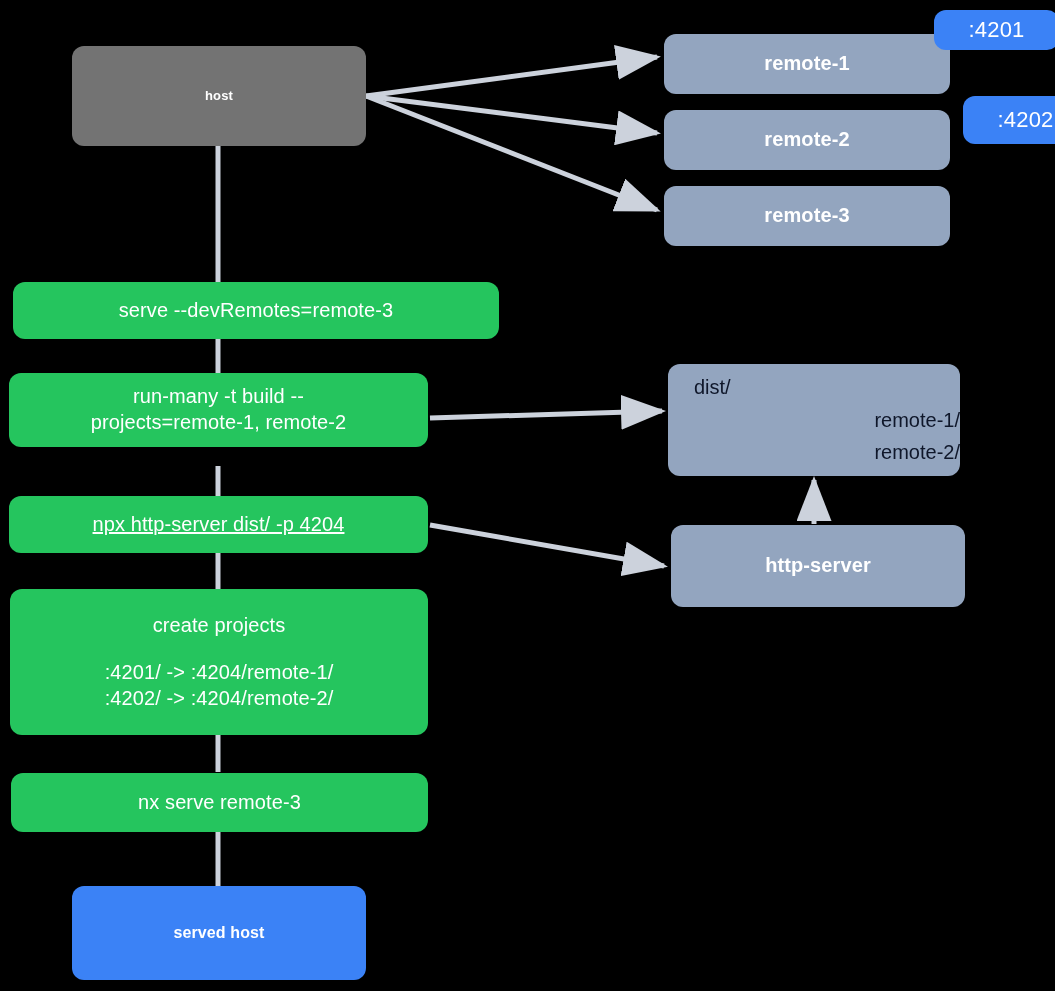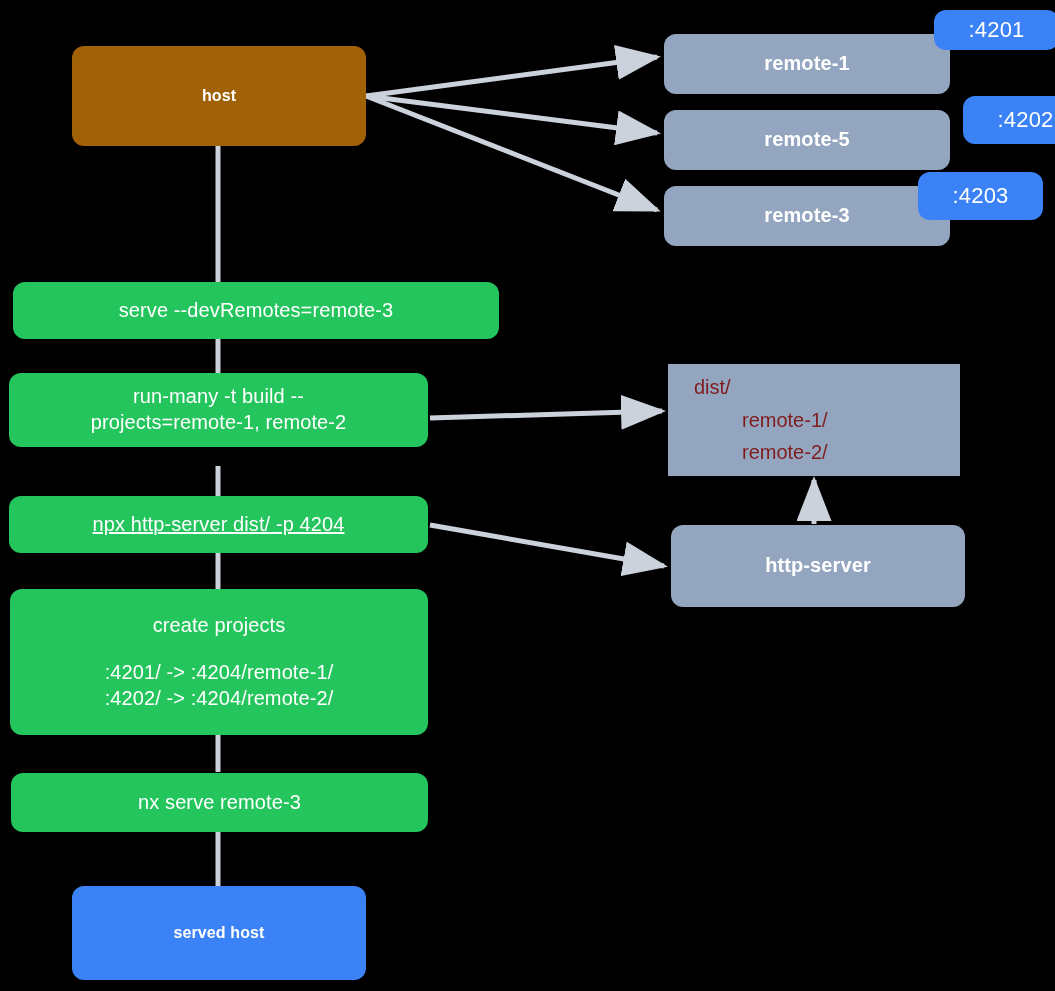--- a/index.html
+++ b/index.html
@@ -33,23 +33,23 @@
     display: flex;
     flex-direction: column;
     align-items: center;
     justify-content: center;
     color: #ffffff;
     text-align: center;
     line-height: 1.28;
     letter-spacing: 0.1px;
   }
   .node.host-node {
-    background: #a16207;
+    background: #737373;
     font-weight: bold;
-    font-size: 16px;
+    font-size: 13px;
   }
   .node.served-node {
     background: #3b82f6;
     font-weight: bold;
     font-size: 16px;
   }
   .node.remote-node {
     background: #93a5bf;
     font-weight: bold;
     font-size: 20px;
@@ -74,32 +74,33 @@
     font-weight: normal;
     display: flex;
     align-items: center;
     justify-content: center;
     letter-spacing: 0.2px;
   }
   .dist-node {
     position: absolute;
     box-sizing: border-box;
     background: #93a5bf;
-    border-radius: 0;
-    color: #7f1d1d;
+    border-radius: 12px;
+    color: #0f172a;
     font-size: 20px;
     font-weight: normal;
     display: flex;
     flex-direction: column;
     justify-content: center;
     padding-left: 26px;
     line-height: 1.62;
   }
   .dist-node .indent {
     padding-left: 48px;
+    text-align: right;
   }
   .cmd-line { display: block; }
   .cmd-spacer { display: block; height: 22px; }
 </style>
 </head>
 <body>
 
 <div id="canvas">
 
   <svg class="edges" viewBox="0 0 1055 991" xmlns="http://www.w3.org/2000/svg">
@@ -132,31 +133,28 @@
   </div>
 
   <div class="node remote-node" style="left:664px; top:34px; width:286px; height:60px;">
     <span class="cmd-line">remote-1</span>
   </div>
   <div class="badge" style="left:918px; top:10px; width:125px; height:40px;margin-left:16px;">
     <span>:4201</span>
   </div>
 
   <div class="node remote-node" style="left:664px; top:110px; width:286px; height:60px;">
-    <span class="cmd-line">remote-5</span>
+    <span class="cmd-line">remote-2</span>
   </div>
   <div class="badge" style="left:918px; top:96px; width:125px; height:48px;margin-left:45px;">
     <span>:4202</span>
   </div>
 
   <div class="node remote-node" style="left:664px; top:186px; width:286px; height:60px;">
     <span class="cmd-line">remote-3</span>
-  </div>
-  <div class="badge" style="left:918px; top:172px; width:125px; height:48px;">
-    <span>:4203</span>
   </div>
 
   <div class="node cmd-node" style="left:13px; top:282px; width:486px; height:57px;">
     <span class="cmd-line">serve --devRemotes=remote-3</span>
   </div>
 
   <div class="node cmd-node" style="left:9px; top:373px; width:419px; height:74px;">
     <span class="cmd-line">run-many -t build --</span>
     <span class="cmd-line">projects=remote-1, remote-2</span>
   </div>

